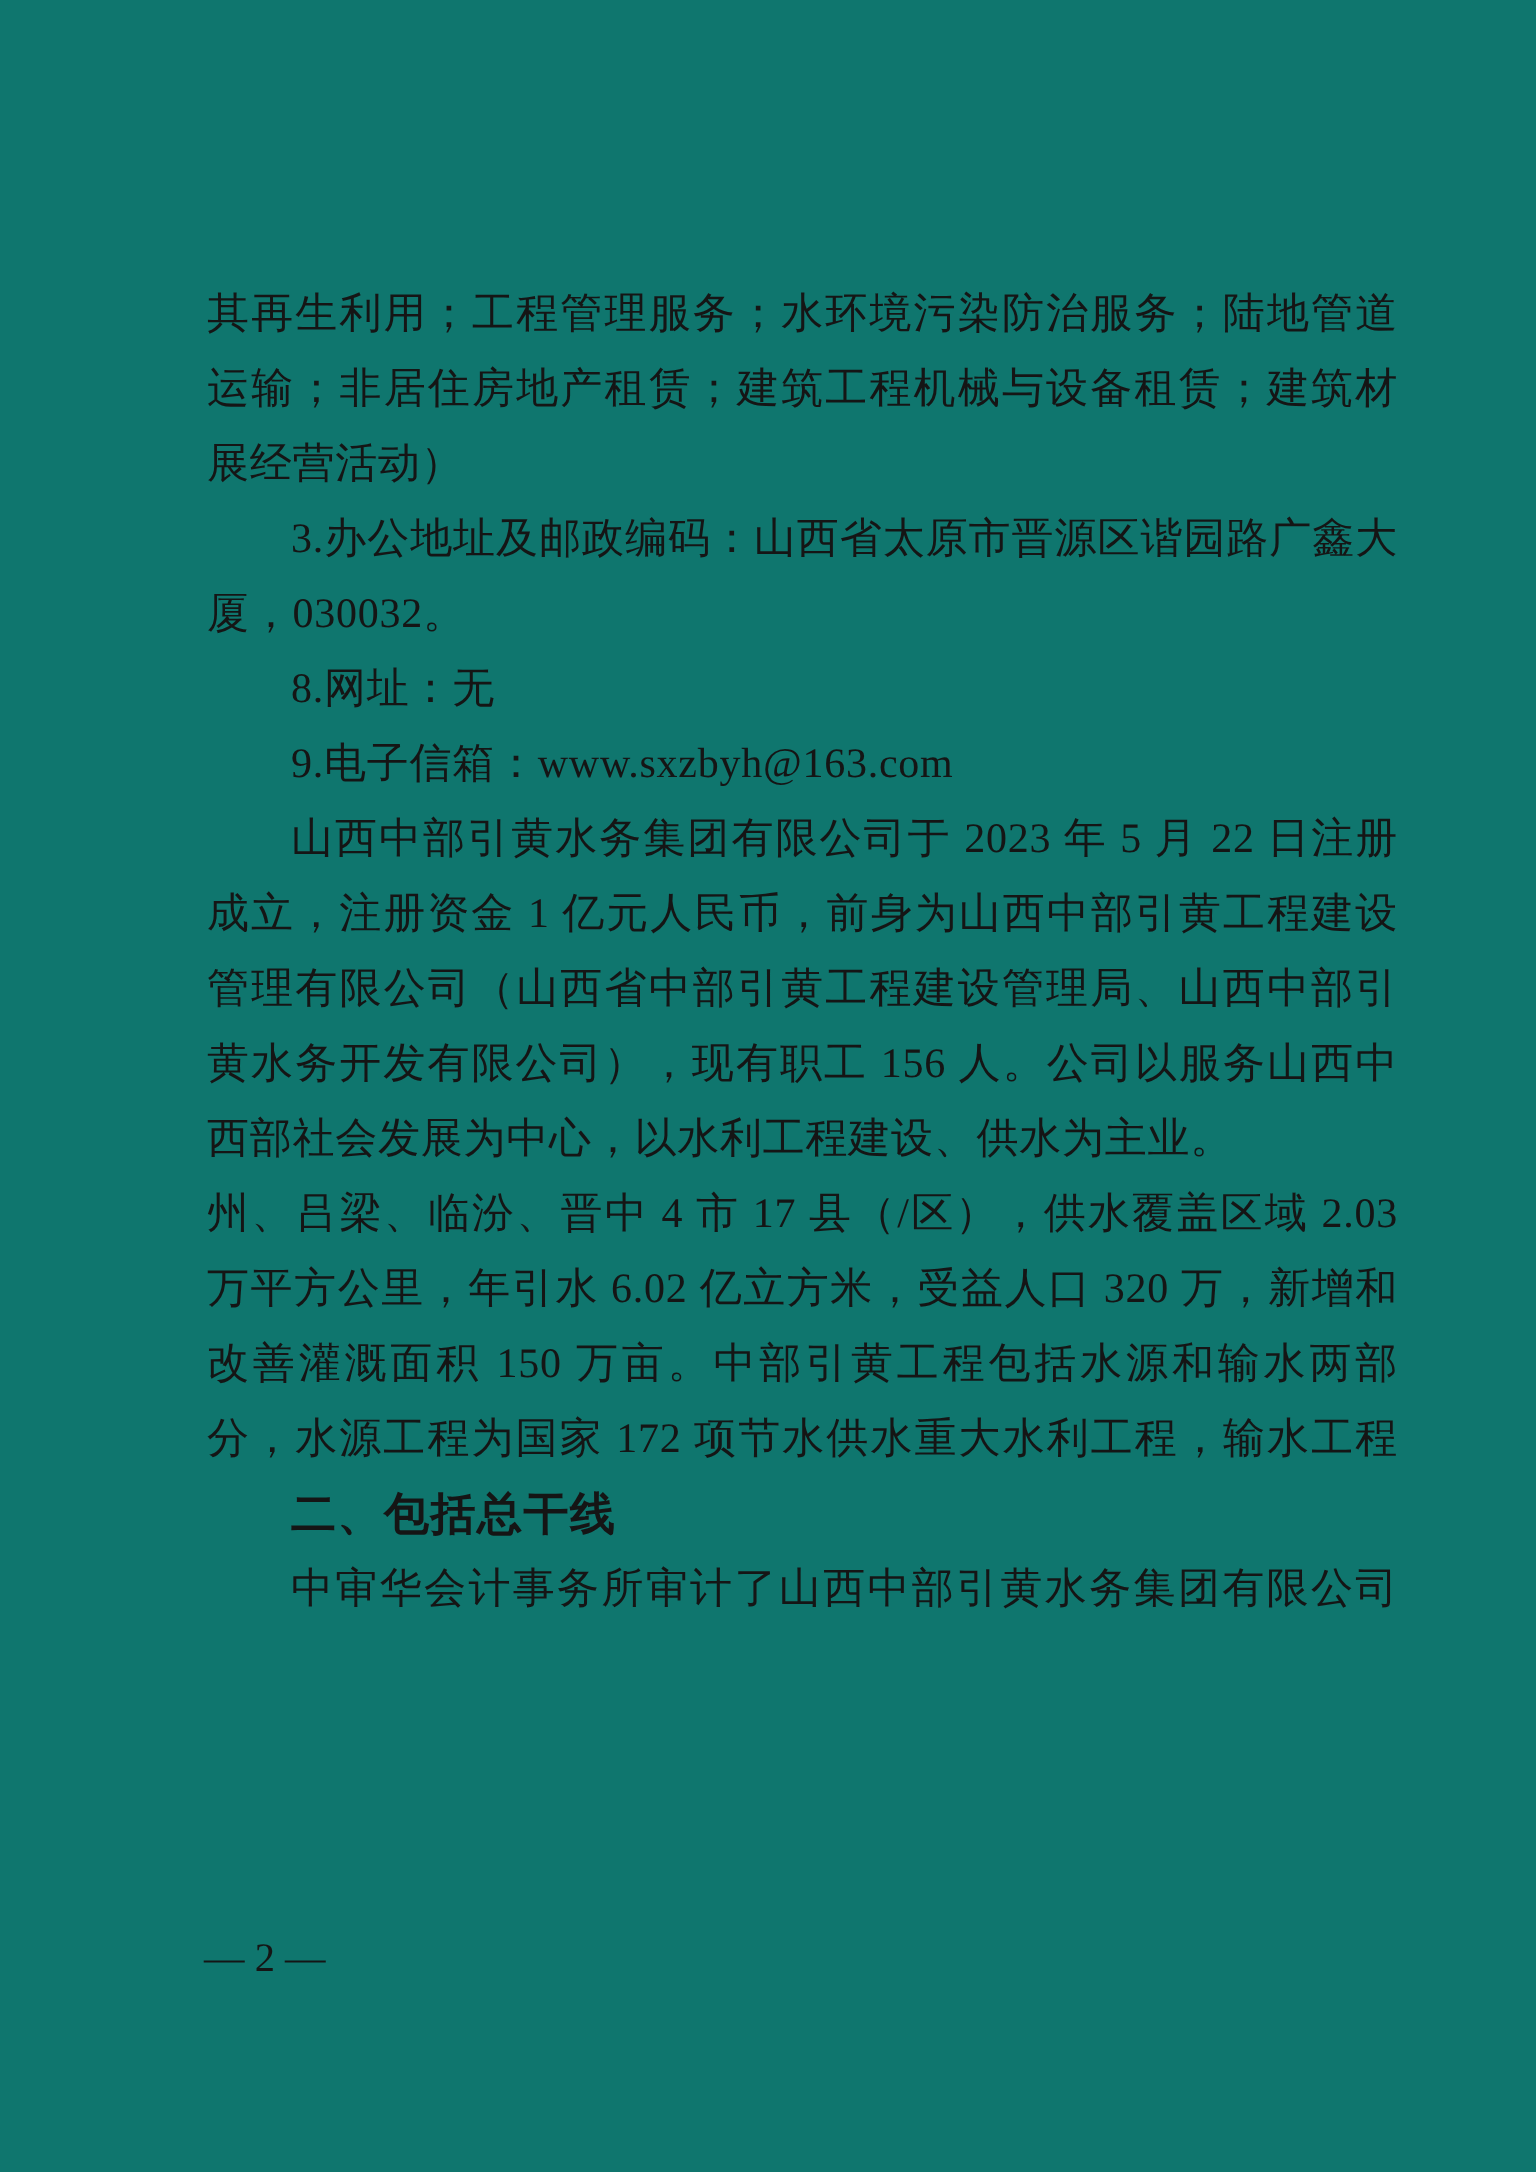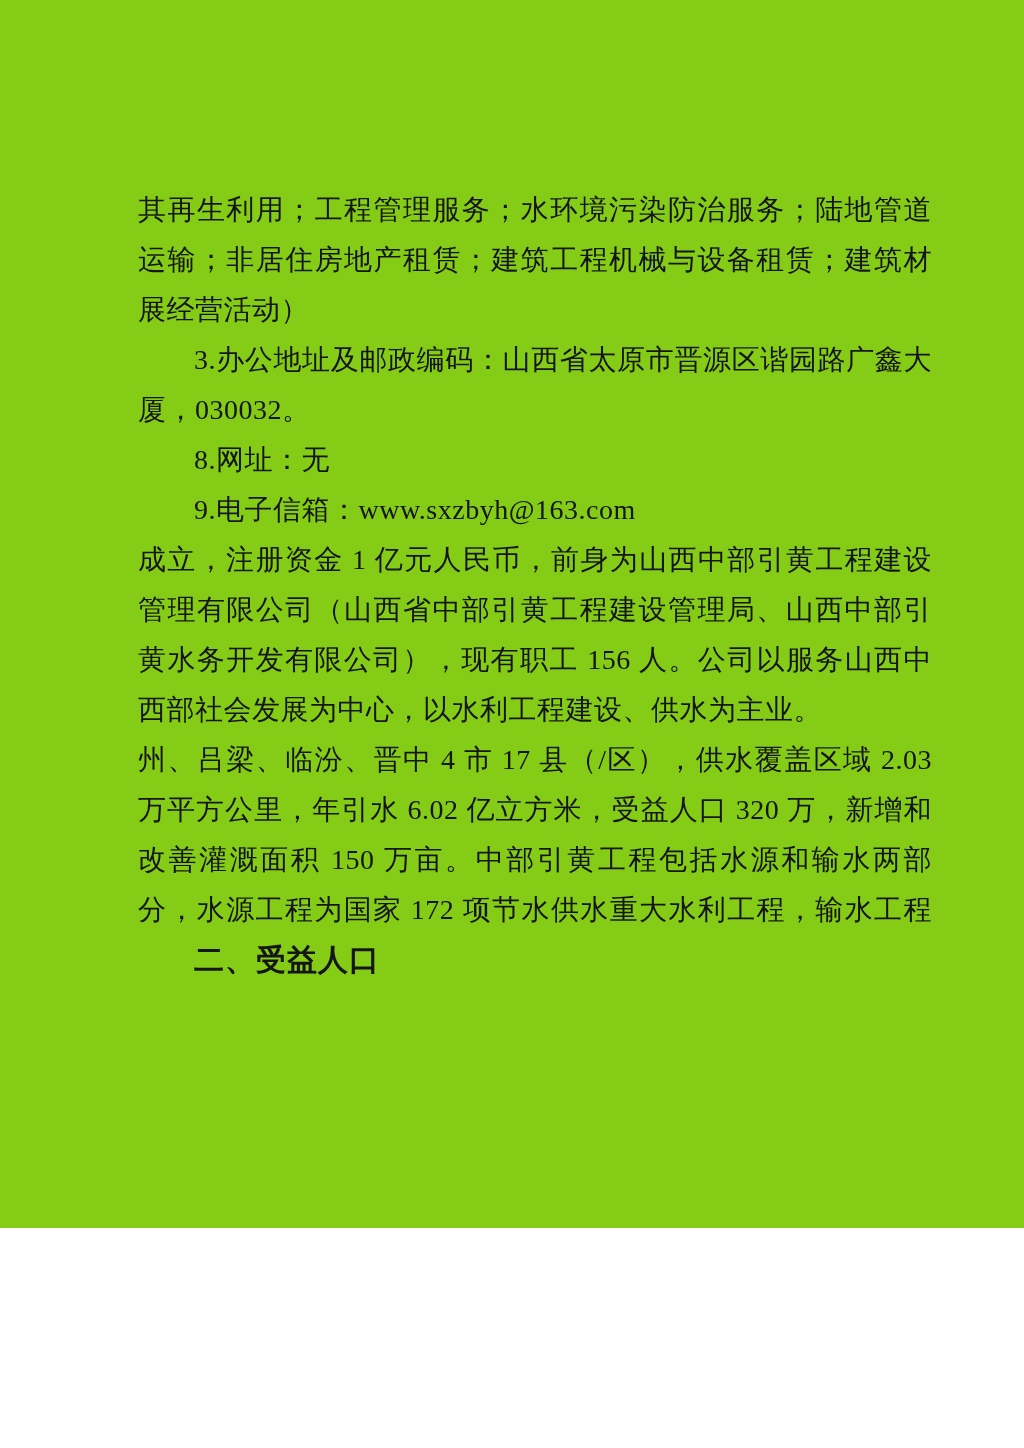--- a/index.html
+++ b/index.html
@@ -3,22 +3,22 @@
 <meta charset="utf-8">
 <style>
   html, body {
     margin: 0;
     padding: 0;
     background: #ffffff;
   }
   .page {
     position: relative;
     width: 1024px;
-    height: 1228px;
-    background: #84cc16;
+    height: 1448px;
+    background: #0f766e;
     color: #151515;
     font-family: "Liberation Serif", serif;
     overflow: hidden;
   }
   .content {
     position: absolute;
     left: 138px;
     top: 185px;
     width: 794px;
   }
@@ -60,27 +60,29 @@
 
 <div class="page">
   <main class="content">
     <p class="line fill">其再生利用；工程管理服务；水环境污染防治服务；陆地管道</p>
     <p class="line fill">运输；非居住房地产租赁；建筑工程机械与设备租赁；建筑材</p>
     <p class="line">展经营活动）</p>
     <p class="line fill indent">3.办公地址及邮政编码：山西省太原市晋源区谐园路广鑫大</p>
     <p class="line">厦，030032。</p>
     <p class="line indent">8.网址：无</p>
     <p class="line indent">9.电子信箱：www.sxzbyh@163.com</p>
+    <p class="line fill indent">山西中部引黄水务集团有限公司于 2023 年 5 月 22 日注册</p>
     <p class="line fill">成立，注册资金 1 亿元人民币，前身为山西中部引黄工程建设</p>
     <p class="line fill">管理有限公司（山西省中部引黄工程建设管理局、山西中部引</p>
     <p class="line fill">黄水务开发有限公司），现有职工 156 人。公司以服务山西中</p>
     <p class="line">西部社会发展为中心，以水利工程建设、供水为主业。</p>
     <p class="line fill">州、吕梁、临汾、晋中 4 市 17 县（/区），供水覆盖区域 2.03</p>
     <p class="line fill">万平方公里，年引水 6.02 亿立方米，受益人口 320 万，新增和</p>
     <p class="line fill">改善灌溉面积 150 万亩。中部引黄工程包括水源和输水两部</p>
     <p class="line fill">分，水源工程为国家 172 项节水供水重大水利工程，输水工程</p>
-    <h2 class="line heading indent">二、受益人口</h2>
+    <h2 class="line heading indent">二、包括总干线</h2>
+    <p class="line fill indent">中审华会计事务所审计了山西中部引黄水务集团有限公司</p>
   </main>
 
   <footer class="footer">
     <span>— 2 —</span>
   </footer>
 </div>
 
 </body></html>

